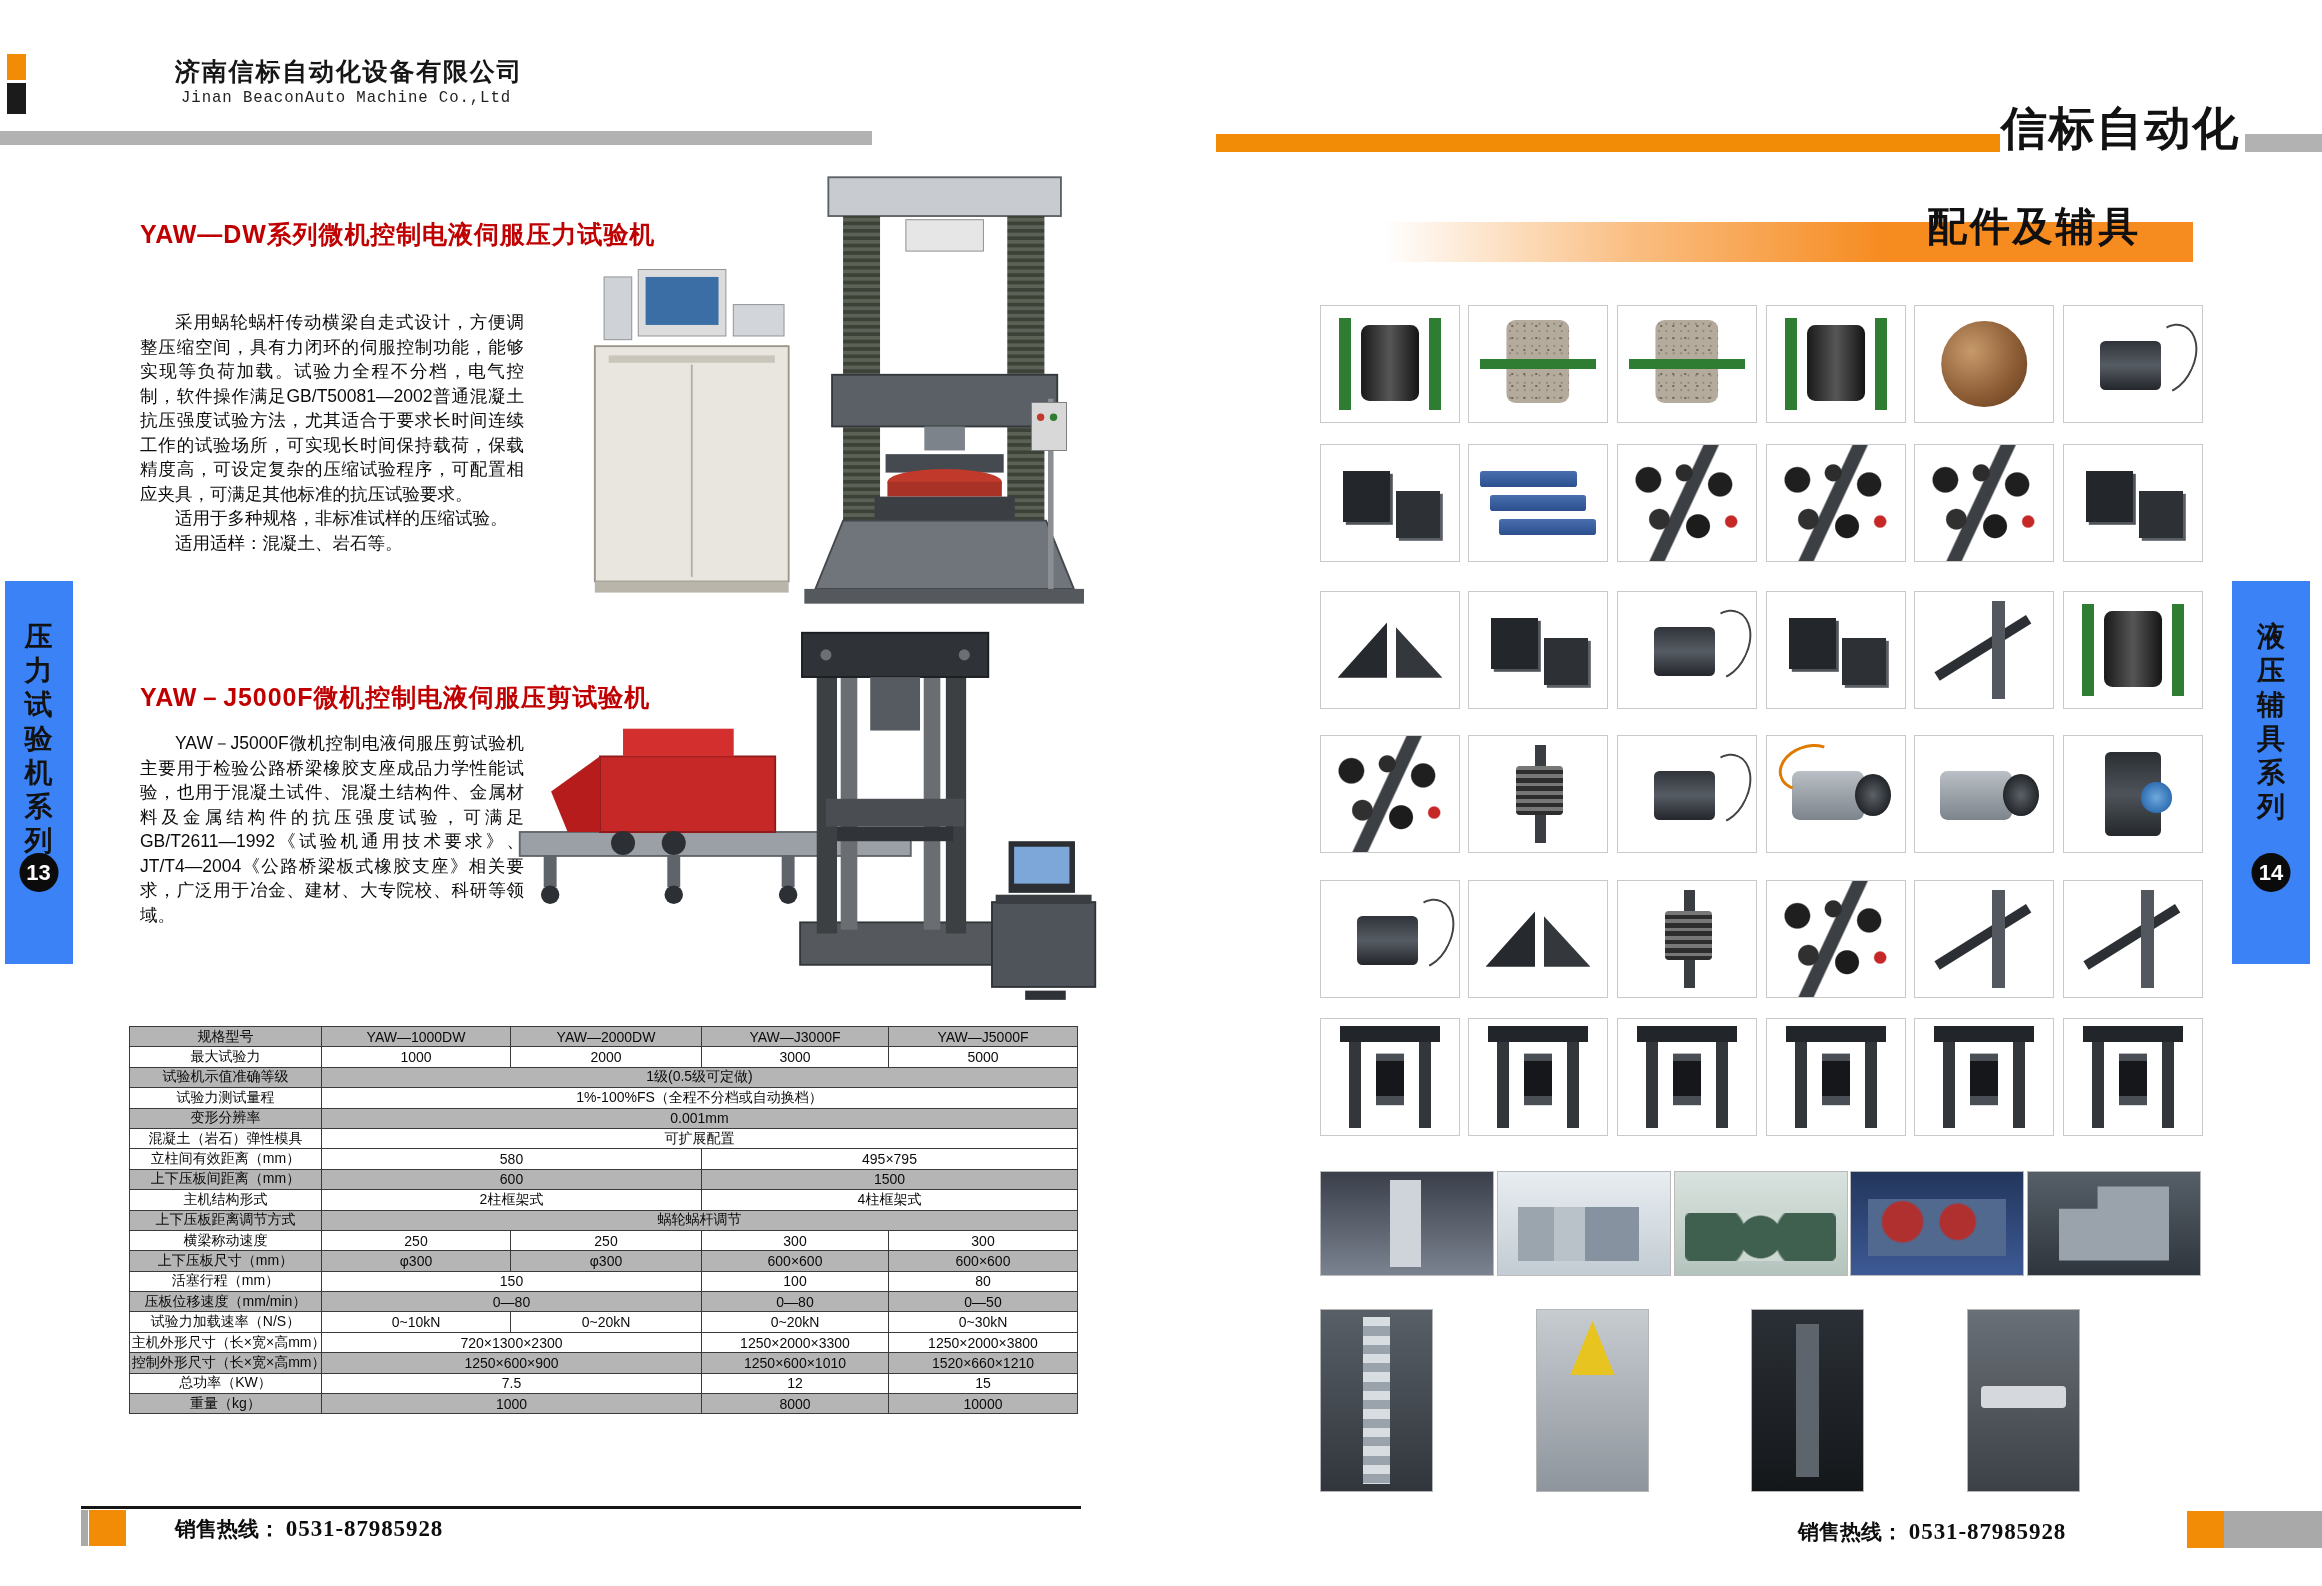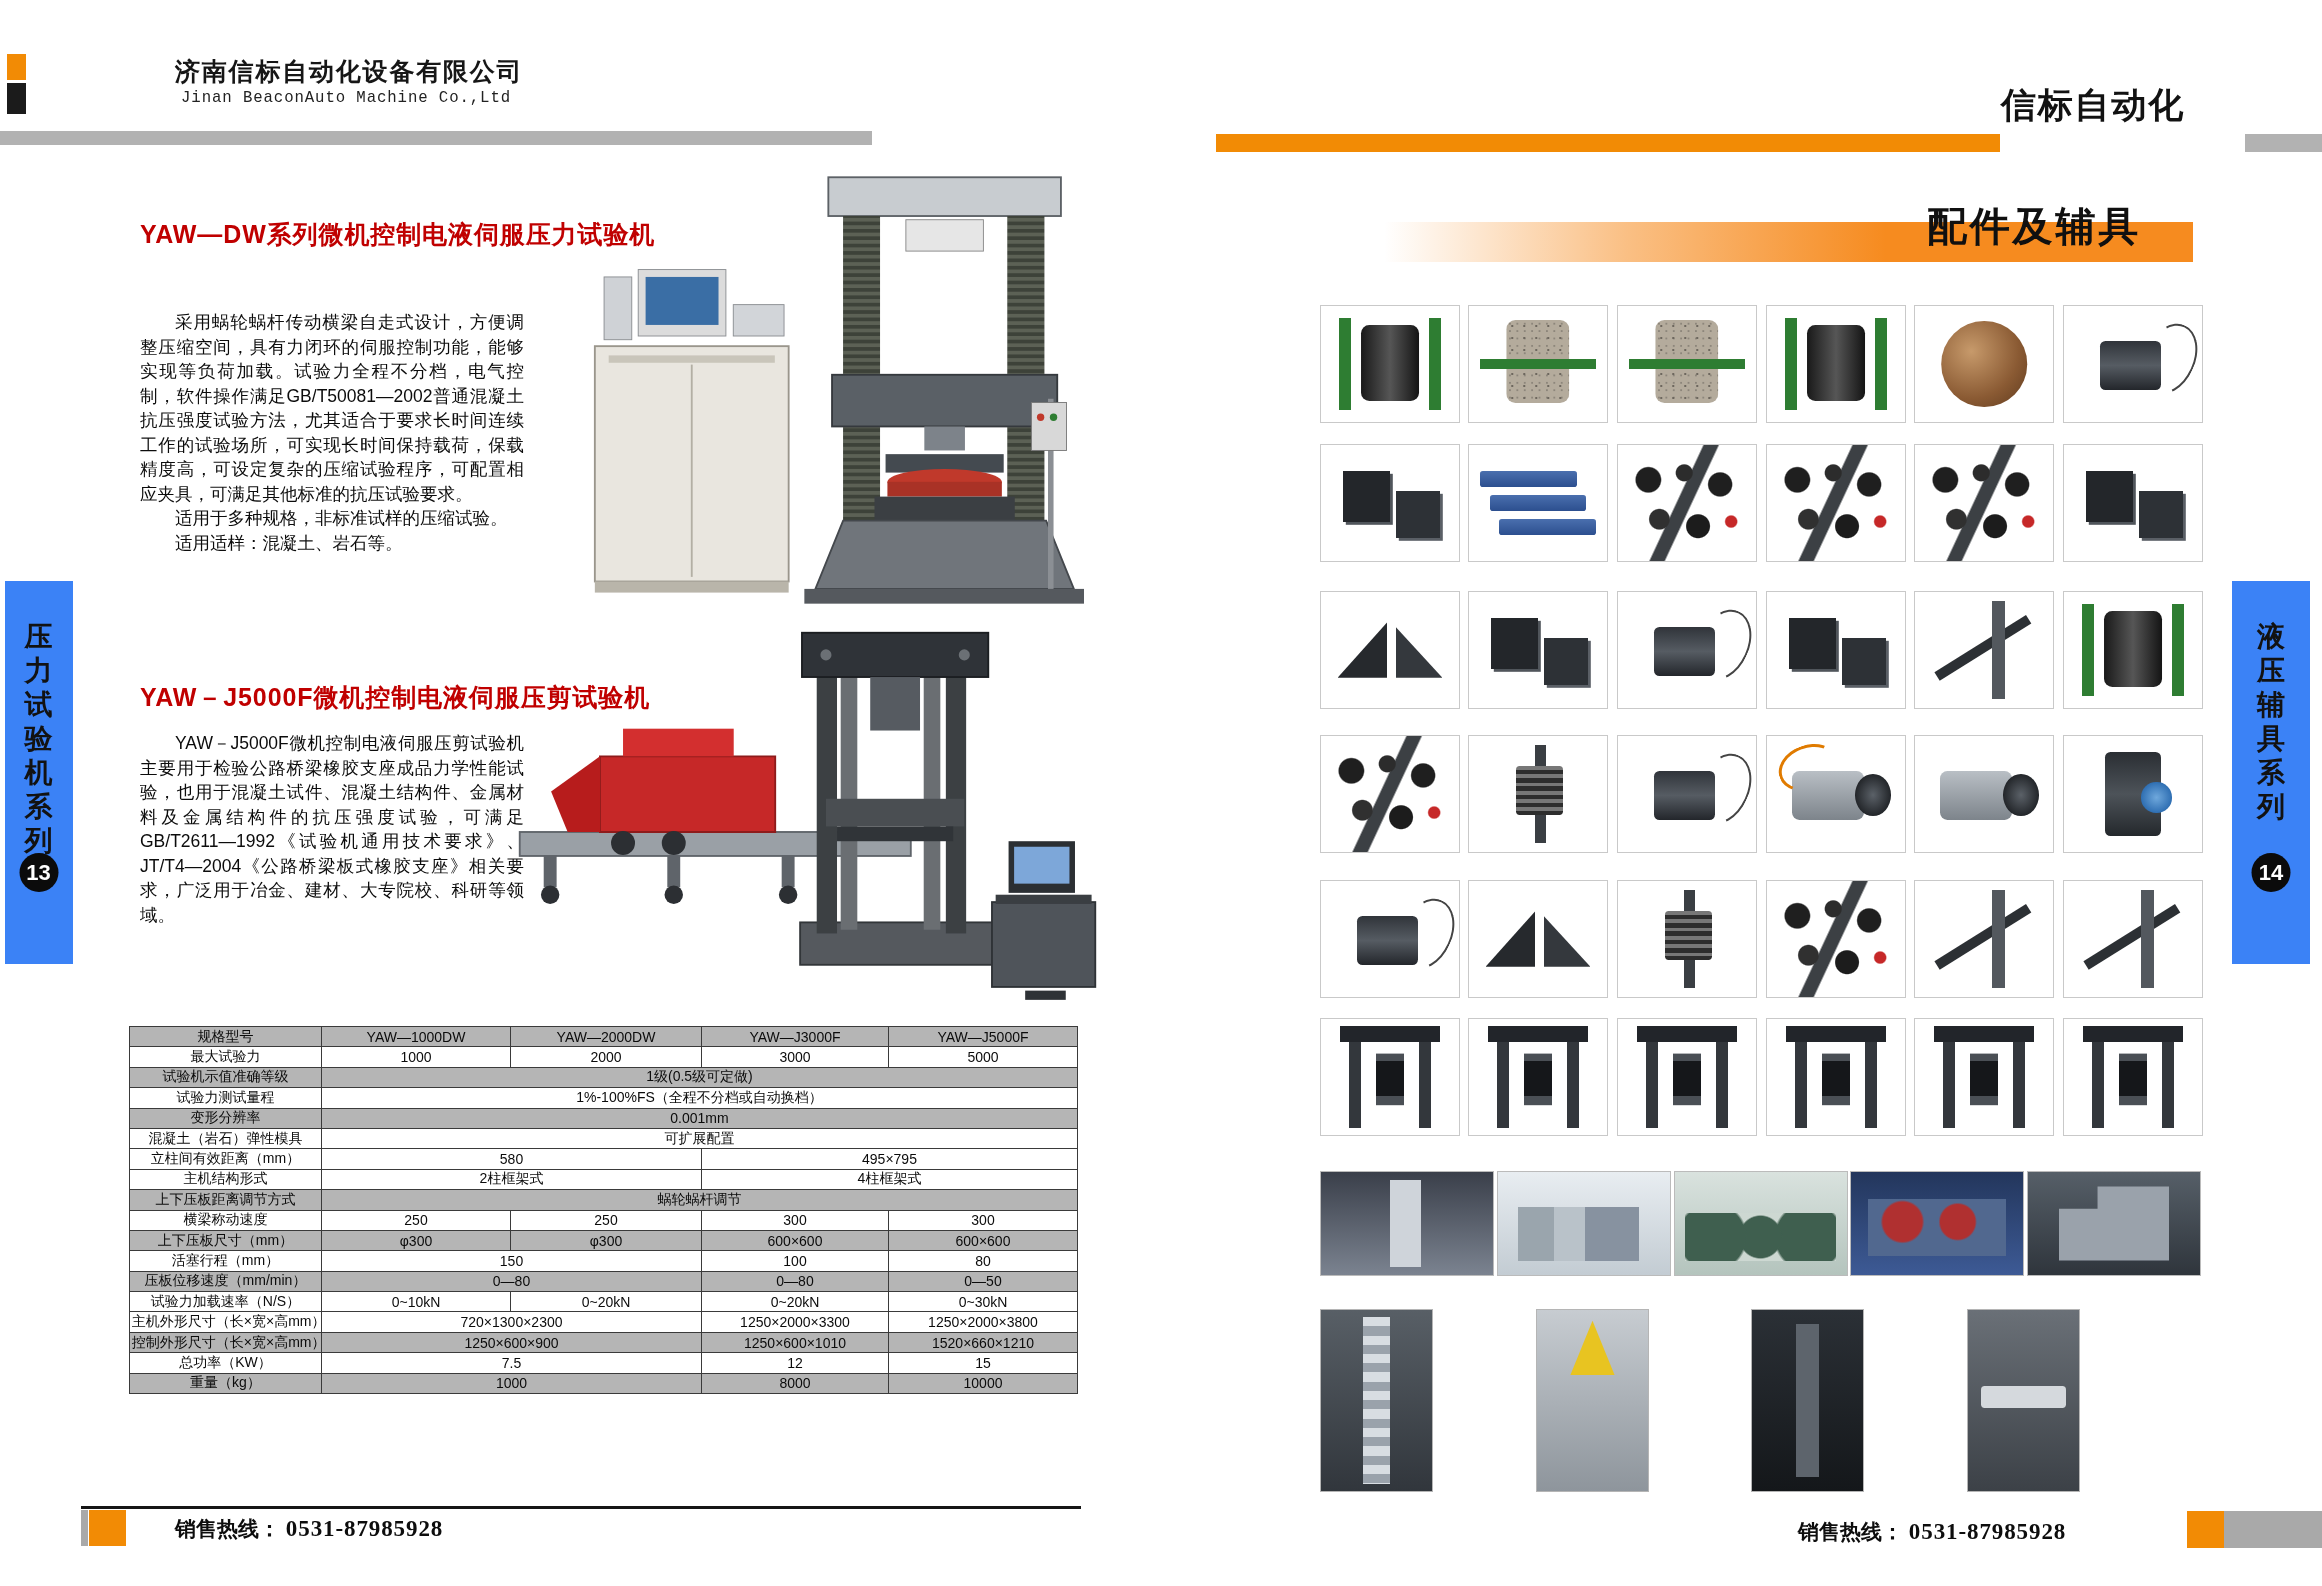--- a/index.html
+++ b/index.html
@@ -10,21 +10,21 @@
   .abs{position:absolute;}
 
   
   .corner-mark-orange{left:7.4px;top:54px;width:18.5px;height:26px;background:#F28B05;}
   .corner-mark-black{left:7.4px;top:83px;width:18.5px;height:31px;background:#1b1b1b;}
   .company-cn{left:175px;top:55px;font-size:25px;font-weight:600;letter-spacing:1.8px;color:#161616;}
   .company-en{left:181px;top:89px;font-size:15.7px;font-family:"Liberation Mono",monospace;color:#222;letter-spacing:0.9px;}
   .hdr-gray-left{left:0;top:131px;width:872px;height:14px;background:#b2b2b2;}
   .hdr-orange-right{left:1216px;top:134px;width:784px;height:17.5px;background:#F28B05;}
   .hdr-gray-right{left:2245px;top:134px;width:78px;height:17.5px;background:#b2b2b2;}
-  .brand{left:2001px;top:82px;width:231px;font-size:35px;font-weight:900;color:#121212;letter-spacing:1.8px;white-space:nowrap;}
+  .brand{left:2001px;top:98px;width:231px;font-size:46px;font-weight:900;color:#121212;letter-spacing:1.8px;white-space:nowrap;}
   .accessories-bar{left:1384px;top:222px;width:809px;height:40px;
     background:linear-gradient(to right, rgba(246,139,31,0) 0%, rgba(246,139,31,.55) 30%, #F68B1F 62%);}
   .accessories-title{left:1927px;top:199px;width:258px;font-size:40px;font-weight:800;color:#101010;letter-spacing:2.8px;white-space:nowrap;}
 
   
   .sec-title{font-size:25px;font-weight:800;color:#C00000;letter-spacing:0.9px;white-space:nowrap;}
   .sec1-title{left:140px;top:218px;}
   .sec2-title{left:140px;top:681px;}
   .para{width:384px;font-size:17.5px;line-height:24.5px;font-weight:500;color:#0c0c0c;
     text-align:justify;text-indent:2em;margin:0;}
@@ -297,20 +297,25 @@
       </tr>
       <tr class="white">
         <td>混凝土（岩石）弹性模具</td>
         <td colspan="4">可扩展配置</td>
       </tr>
       <tr class="white">
         <td>立柱间有效距离（mm）</td>
         <td colspan="2">580</td>
         <td colspan="2">495×795</td>
       </tr>
+      <tr class="gray">
+        <td>上下压板间距离（mm）</td>
+        <td colspan="2">600</td>
+        <td colspan="2">1500</td>
+      </tr>
       <tr class="white">
         <td>主机结构形式</td>
         <td colspan="2">2柱框架式</td>
         <td colspan="2">4柱框架式</td>
       </tr>
       <tr class="gray">
         <td>上下压板距离调节方式</td>
         <td colspan="4">蜗轮蜗杆调节</td>
       </tr>
       <tr class="white">

